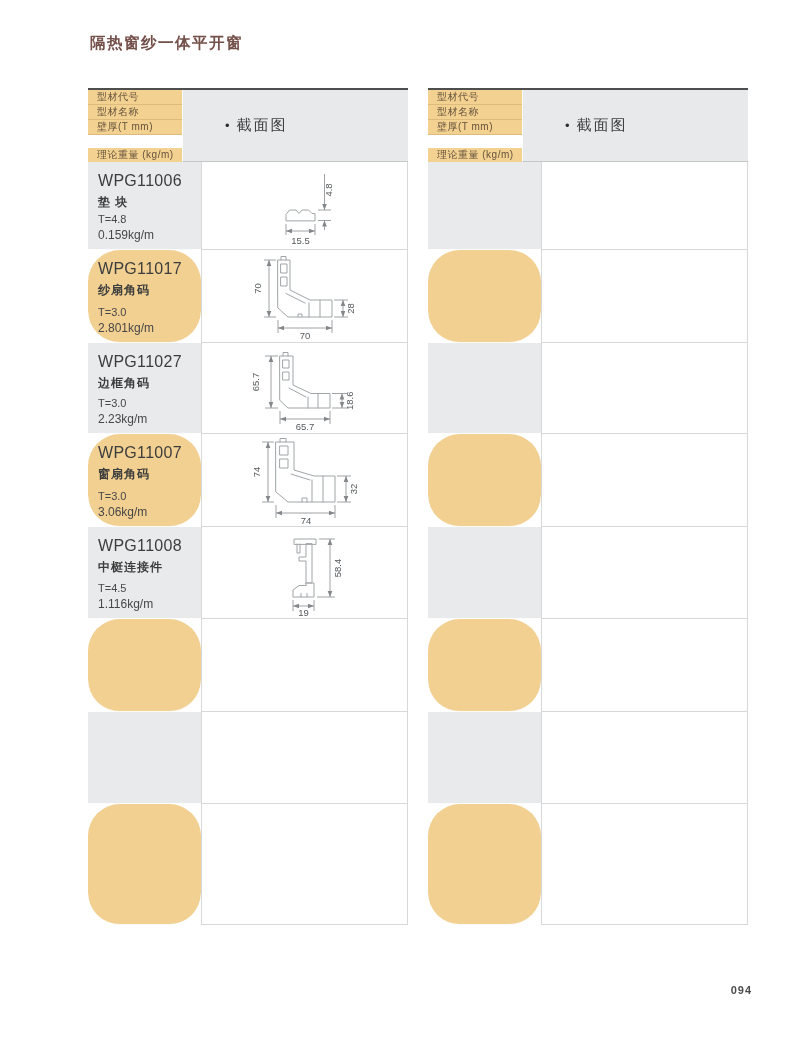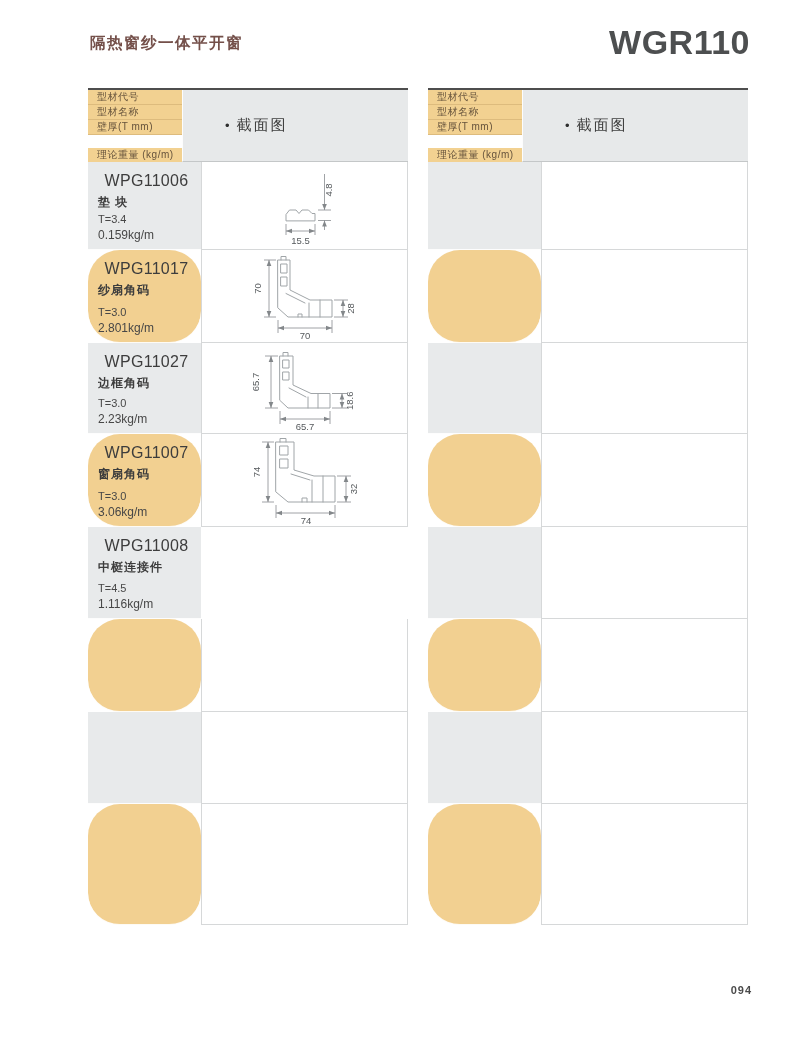--- a/index.html
+++ b/index.html
@@ -28,21 +28,21 @@
     font-size:15px;color:#3c3c3c;letter-spacing:2px;}
   .bullet{font-size:13px;margin-right:7px;letter-spacing:0;color:#2e2e2e;}
 
   .trow{display:flex;}
   .tleft{width:113px;display:flex;flex-direction:column;
     padding:10px 6px 7px 10px;border-bottom:1px solid rgba(255,255,255,0.9);}
   .tleft.orange{background:#f2d091;border-radius:32px;}
   .tleft.gray{background:#e8eaeb;}
   .tsection{flex:1;position:relative;background:#fff;border-left:1px solid #d6d8d9;
     border-right:1px solid #d6d8d9;border-bottom:1px solid #d6d8d9;}
-  .code{font-size:16px;color:#3d3d3d;letter-spacing:0.3px;text-align:center;}
+  .code{font-size:16px;color:#3d3d3d;letter-spacing:0.3px;}
   .pname{font-size:12px;color:#3d3d3d;margin-top:4px;letter-spacing:1px;font-weight:bold;}
   .vspacer{flex:1;}
   .spec{font-size:11px;color:#474747;}
   .weight{font-size:12px;color:#474747;margin-top:3px;}
 
   .tsection svg{position:absolute;left:0;top:0;}
   .oline{fill:none;stroke:#a0a5a8;stroke-width:1;stroke-linejoin:round;stroke-linecap:round;}
   .dline{fill:none;stroke:#888c8f;stroke-width:0.8;}
   .dtext{font-size:9.5px;fill:#55595c;font-family:"Liberation Sans","DejaVu Sans",sans-serif;}
 </style>
@@ -53,42 +53,41 @@
 
   <svg width="0" height="0" style="position:absolute" aria-hidden="true">
     <defs>
       <marker id="arr" markerWidth="8" markerHeight="7" refX="7.5" refY="3.5" orient="auto-start-reverse">
         <path d="M0,0.6 L7.5,3.5 L0,6.4 Z" fill="#83878a"></path>
       </marker>
     </defs>
   </svg>
 
   <div class="doc-title">隔热窗纱一体平开窗</div>
-  <div class="model">WGR110</div>
 
   <div class="ptable tleftpos">
     <div class="thead">
       <div class="hleft">
         <div class="hcell">型材代号</div>
         <div class="hcell">型材名称</div>
         <div class="hcell">壁厚(T mm)</div>
         <div class="hcell">理论重量 (kg/m)</div>
       </div>
       <div class="hsection">
         <span class="bullet">•</span>
         <span>截面图</span>
       </div>
     </div>
 
     <div class="trow" style="height:88px">
       <div class="tleft gray">
         <div class="code">WPG11006</div>
         <div class="pname">垫 块</div>
         <div class="vspacer"></div>
-        <div class="spec">T=3.4</div>
+        <div class="spec">T=4.8</div>
         <div class="weight">0.159kg/m</div>
       </div>
       <div class="tsection">
         <svg width="205" height="87" viewBox="0 0 205 87">
           <path class="oline" d="M84,58.5 L84,52.5 L87.5,48 L94,48 L97,51.5 L100,48 L106.5,48 L110,51.5 L113,51.5 L113,58.5 Z"></path>
           <line class="dline" x1="116" y1="48" x2="129" y2="48"></line>
           <line class="dline" x1="116" y1="58.5" x2="129" y2="58.5"></line>
           <line class="dline" x1="122.5" y1="12" x2="122.5" y2="48" marker-end="url(#arr)"></line>
           <line class="dline" x1="122.5" y1="68" x2="122.5" y2="58.5" marker-end="url(#arr)"></line>
           <text class="dtext" text-anchor="middle" x="130" y="28" transform="rotate(-90 130 28)">4.8</text>
@@ -202,20 +201,38 @@
     </div>
 
     <div class="trow" style="height:92px">
       <div class="tleft gray">
         <div class="code">WPG11008</div>
         <div class="pname">中梃连接件</div>
         <div class="vspacer"></div>
         <div class="spec">T=4.5</div>
         <div class="weight">1.116kg/m</div>
       </div>
+      <div class="tsection">
+        <svg width="205" height="91" viewBox="0 0 205 91">
+          <path class="oline" d="M92,17 L92,12 L114,12 L114,17 Z"></path>
+          <path class="oline" d="M95,17 L95,26 L98,26 L98,17"></path>
+          <path class="oline" d="M104,17 L104,30 L97,30 L97,34 L104,34 L104,56 L110,56 L110,17 Z"></path>
+          <path class="oline" d="M104,56 L112,56 L112,70 L91,70 L91,63 L97,58.5 L104,58.5 Z"></path>
+          <line class="oline" x1="99" y1="70" x2="99" y2="66.5"></line>
+          <line class="oline" x1="105" y1="70" x2="105" y2="66.5"></line>
+          <line class="dline" x1="117" y1="12" x2="133" y2="12"></line>
+          <line class="dline" x1="115" y1="70" x2="133" y2="70"></line>
+          <line class="dline" x1="128" y1="12" x2="128" y2="70" marker-start="url(#arr)" marker-end="url(#arr)"></line>
+          <text class="dtext" text-anchor="middle" x="139" y="41" transform="rotate(-90 139 41)">58.4</text>
+          <line class="dline" x1="91" y1="73" x2="91" y2="84"></line>
+          <line class="dline" x1="112" y1="73" x2="112" y2="84"></line>
+          <line class="dline" x1="91" y1="79" x2="112" y2="79" marker-start="url(#arr)" marker-end="url(#arr)"></line>
+          <text class="dtext" text-anchor="middle" x="101.5" y="89">19</text>
+        </svg>
+      </div>
     </div>
 
     <div class="trow" style="height:93px">
       <div class="tleft orange"></div>
       <div class="tsection"></div>
     </div>
     <div class="trow" style="height:92px">
       <div class="tleft gray"></div>
       <div class="tsection"></div>
     </div>

